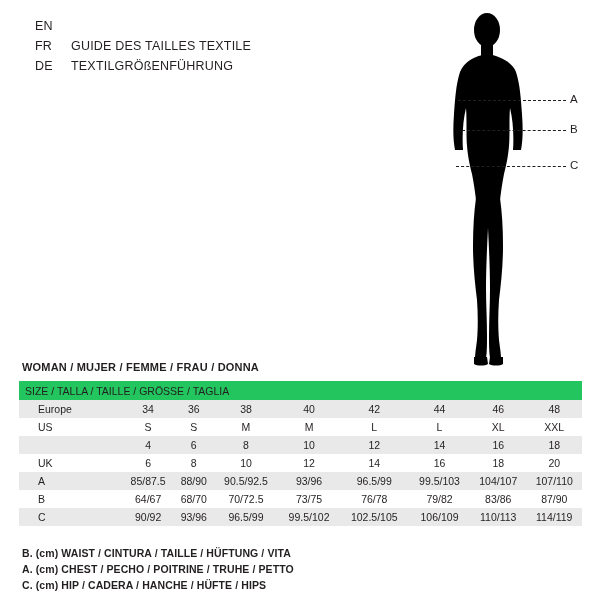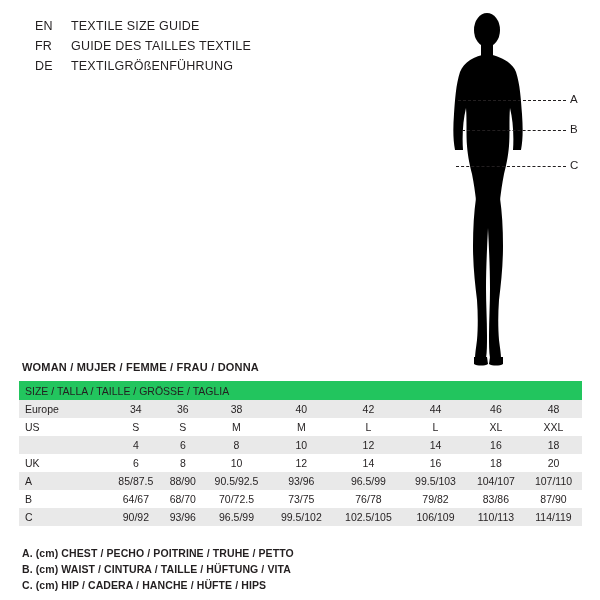--- a/index.html
+++ b/index.html
@@ -105,21 +105,21 @@
     text-align: left;
     padding-left: 6px;
     font-weight: normal;
     height: 19px;
   }
   table.sizes tr.shade td {
     background: #e9e9e9;
   }
   table.sizes td.rowlabel {
     text-align: left;
-    padding-left: 6px;
+    padding-left: 19px;
     width: 84px;
   }
 
   .legend {
     position: absolute;
     left: 22px;
     top: 545px;
     font-size: 10.5px;
     font-weight: bold;
     line-height: 16px;
@@ -127,21 +127,20 @@
   }
 </style>
 </head>
 <body>
 
 <div class="page">
 
   <div class="titles">
     <div class="title-row">
       <div class="title-lang">EN</div>
-      <div class="title-text">TEXTILE SIZE GUIDE</div>
     </div>
     <div class="title-row">
       <div class="title-lang">FR</div>
       <div class="title-text">GUIDE DES TAILLES TEXTILE</div>
     </div>
     <div class="title-row">
       <div class="title-lang">DE</div>
       <div class="title-text">TEXTILGRÖßENFÜHRUNG</div>
     </div>
   </div>
@@ -300,18 +299,18 @@
         <td>99.5/102</td>
         <td>102.5/105</td>
         <td>106/109</td>
         <td>110/113</td>
         <td>114/119</td>
       </tr>
     </tbody>
   </table>
 
   <div class="legend">
+    <div>B. (cm) WAIST / CINTURA / TAILLE / HÜFTUNG / VITA</div>
     <div>A. (cm) CHEST / PECHO / POITRINE / TRUHE / PETTO</div>
-    <div>B. (cm) WAIST / CINTURA / TAILLE / HÜFTUNG / VITA</div>
     <div>C. (cm) HIP / CADERA / HANCHE / HÜFTE / HIPS</div>
   </div>
 
 </div>
 
 </body></html>

